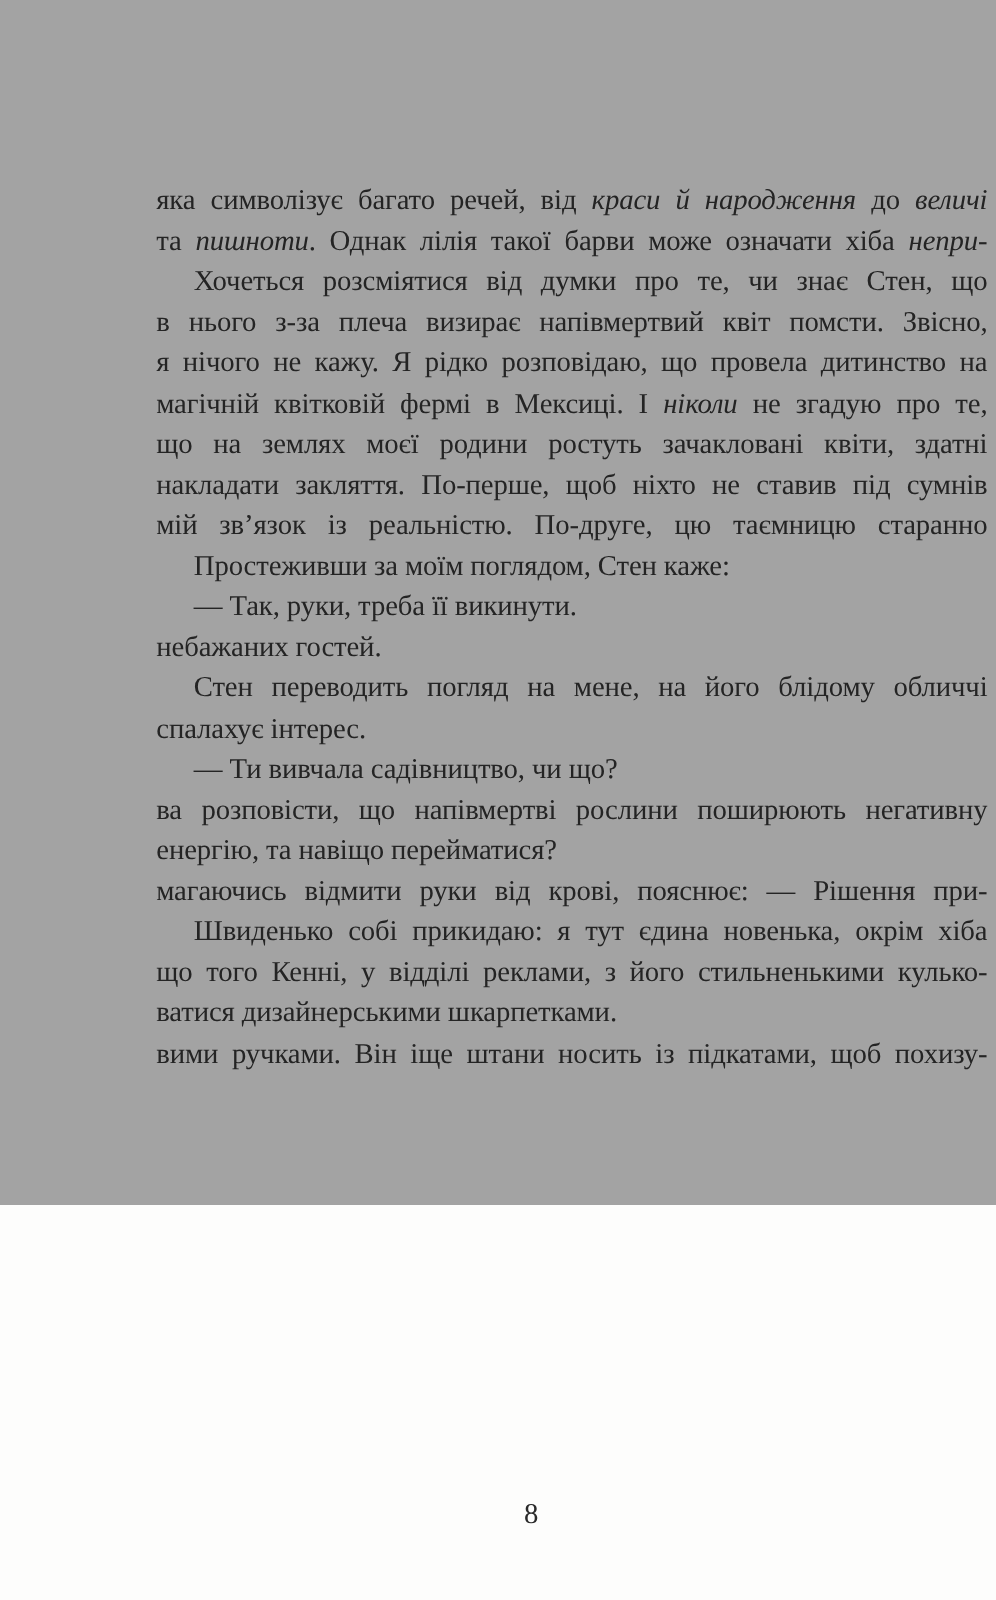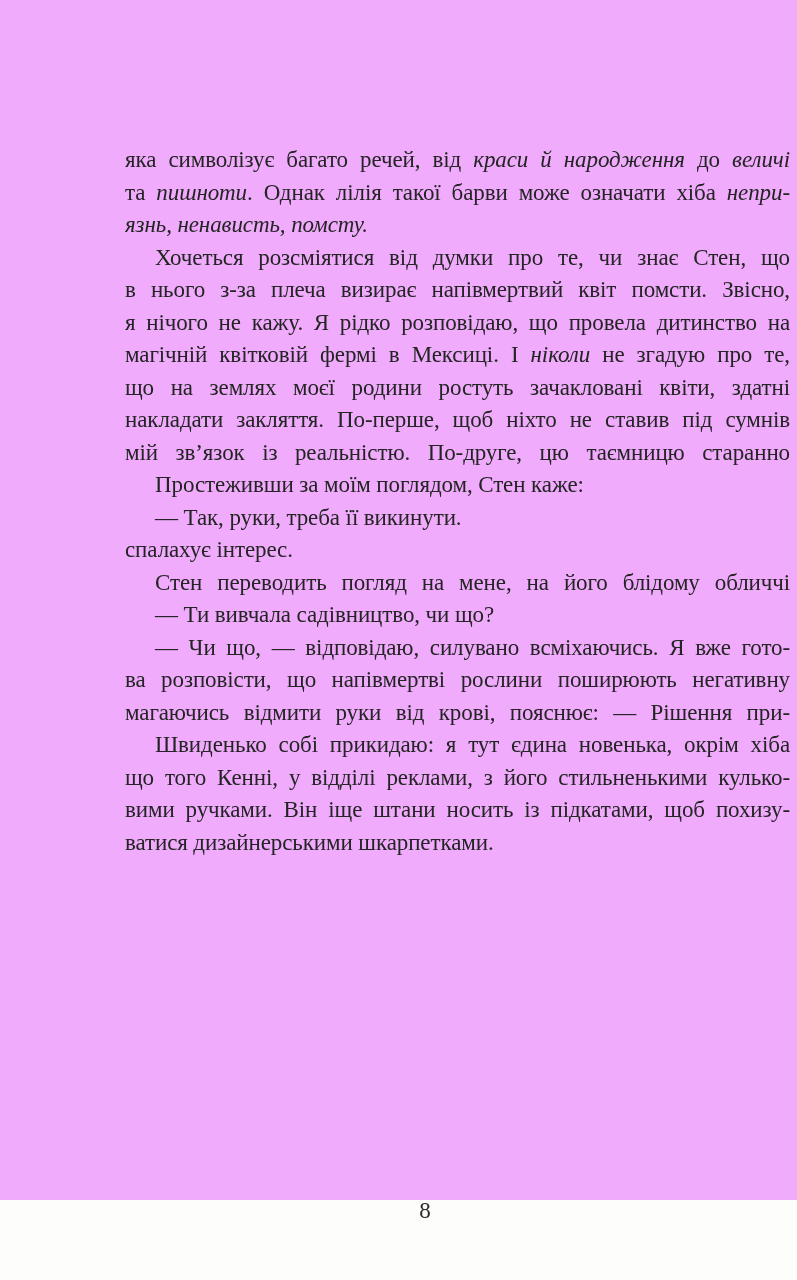--- a/index.html
+++ b/index.html
@@ -8,22 +8,22 @@
   }
   body {
     width: 797px;
     height: 1280px;
     background: #fdfdfc;
     overflow: hidden;
   }
   .page {
     position: relative;
     width: 797px;
-    height: 1200px;
-    background: #f0abfc;
+    height: 964px;
+    background: #a3a3a3;
     font-family: "Liberation Serif", "DejaVu Serif", serif;
     color: #242424;
   }
   .text-block {
     position: absolute;
     left: 125px;
     top: 144px;
     width: 665px;
     font-size: 23px;
     line-height: 32.5px;
@@ -59,54 +59,54 @@
   }
 </style>
 </head>
 <body>
 
 <div class="page">
   <div class="text-block">
       <div class="para">
         <div class="line"><span>яка символізує багато речей, від </span><i>краси й народження</i><span> до </span><i>величі</i></div>
         <div class="line"><span>та </span><i>пишноти</i><span>. Однак лілія такої барви може означати хіба </span><i>непри-</i></div>
-        <div class="line last"><i>язнь, ненависть, помсту.</i></div>
       </div>
       <div class="para">
         <div class="line indent"><span>Хочеться розсміятися від думки про те, чи знає Стен, що</span></div>
         <div class="line"><span>в нього з-за плеча визирає напівмертвий квіт помсти. Звісно,</span></div>
         <div class="line"><span>я нічого не кажу. Я рідко розповідаю, що провела дитинство на</span></div>
         <div class="line"><span>магічній квітковій фермі в Мексиці. І </span><i>ніколи</i><span> не згадую про те,</span></div>
         <div class="line"><span>що на землях моєї родини ростуть зачакловані квіти, здатні</span></div>
         <div class="line"><span>накладати закляття. По-перше, щоб ніхто не ставив під сумнів</span></div>
         <div class="line"><span>мій зв’язок із реальністю. По-друге, цю таємницю старанно</span></div>
       </div>
       <div class="para">
         <div class="line last indent"><span>Простеживши за моїм поглядом, Стен каже:</span></div>
       </div>
       <div class="para">
         <div class="line last indent"><span>— Так, руки, треба її викинути.</span></div>
       </div>
       <div class="para">
+        <div class="line last"><span>небажаних гостей.</span></div>
       </div>
       <div class="para">
+        <div class="line indent"><span>Стен переводить погляд на мене, на його блідому обличчі</span></div>
         <div class="line last"><span>спалахує інтерес.</span></div>
-        <div class="line indent"><span>Стен переводить погляд на мене, на його блідому обличчі</span></div>
       </div>
       <div class="para">
         <div class="line last indent"><span>— Ти вивчала садівництво, чи що?</span></div>
       </div>
       <div class="para">
-        <div class="line indent"><span>— Чи що, — відповідаю, силувано всміхаючись. Я вже гото-</span></div>
         <div class="line"><span>ва розповісти, що напівмертві рослини поширюють негативну</span></div>
+        <div class="line last"><span>енергію, та навіщо перейматися?</span></div>
       </div>
       <div class="para">
         <div class="line"><span>магаючись відмити руки від крові, пояснює: — Рішення при-</span></div>
       </div>
       <div class="para">
         <div class="line indent"><span>Швиденько собі прикидаю: я тут єдина новенька, окрім хіба</span></div>
         <div class="line"><span>що того Кенні, у відділі реклами, з його стильненькими кулько-</span></div>
+        <div class="line last"><span>ватися дизайнерськими шкарпетками.</span></div>
         <div class="line"><span>вими ручками. Він іще штани носить із підкатами, щоб похизу-</span></div>
-        <div class="line last"><span>ватися дизайнерськими шкарпетками.</span></div>
       </div>
     </div>
   <div class="folio">8</div>
 </div>
 
 </body></html>

